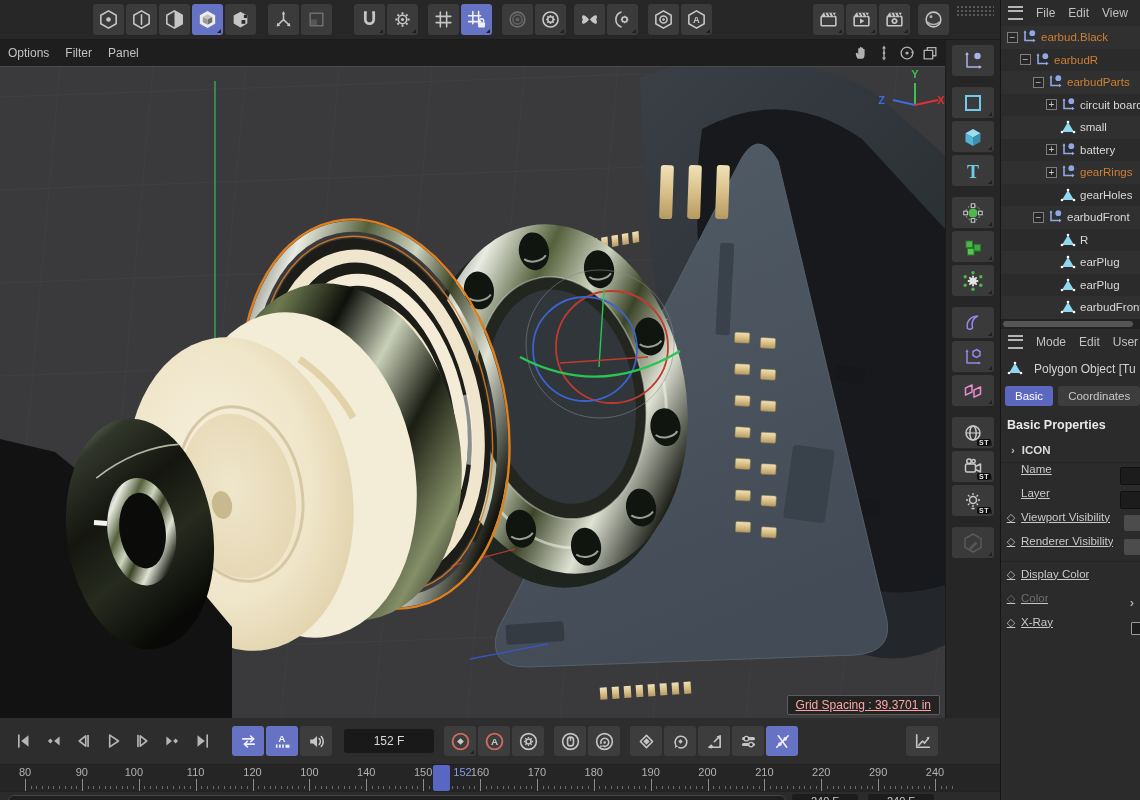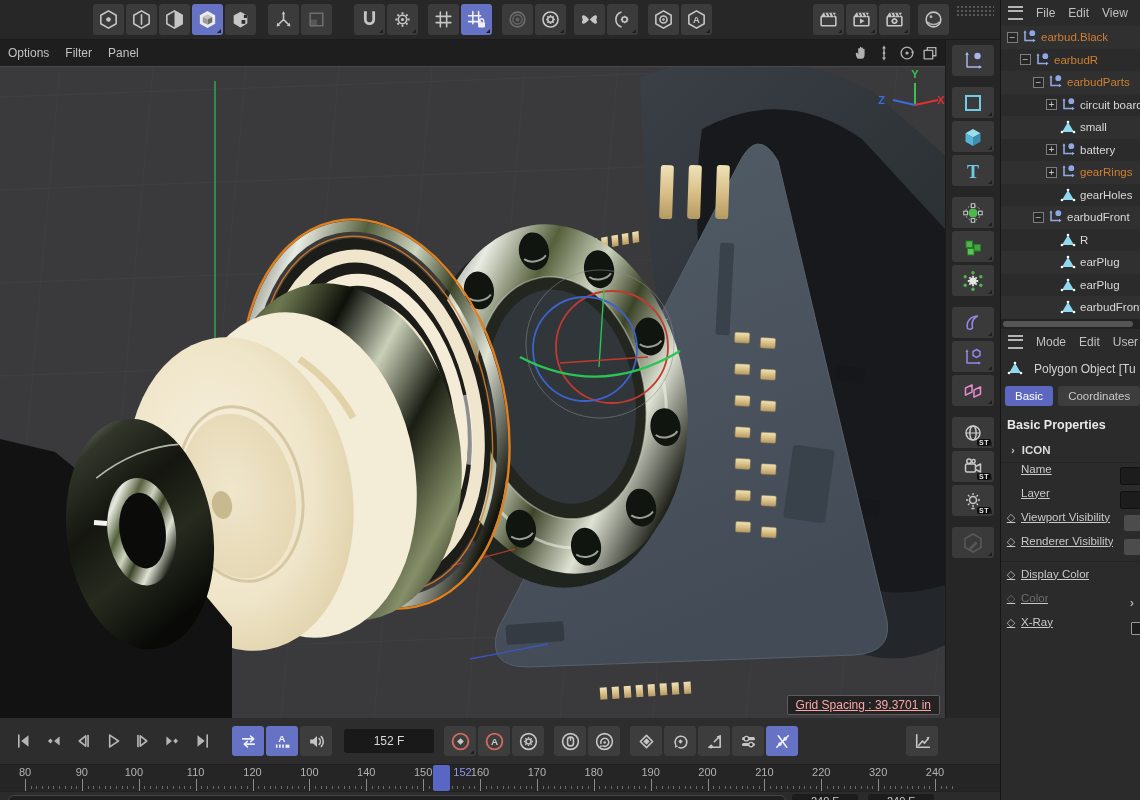--- a/index.html
+++ b/index.html
@@ -1004,21 +1004,21 @@
         <div class="rlabel" style="left: 593.75px;">180</div>
         <div class="rtick" style="left: 650.625px;"></div>
         <div class="rlabel" style="left: 650.625px;">190</div>
         <div class="rtick" style="left: 707.5px;"></div>
         <div class="rlabel" style="left: 707.5px;">200</div>
         <div class="rtick" style="left: 764.375px;"></div>
         <div class="rlabel" style="left: 764.375px;">210</div>
         <div class="rtick" style="left: 821.25px;"></div>
         <div class="rlabel" style="left: 821.25px;">220</div>
         <div class="rtick" style="left: 878.125px;"></div>
-        <div class="rlabel" style="left: 878.125px;">320</div>
+        <div class="rlabel" style="left: 878.125px;">290</div>
         <div class="rtick" style="left: 935px;"></div>
         <div class="rlabel" style="left: 935px;">240</div>
         <div class="rlabel accent" style="left: 462.5px;">152</div>
       </div>
     <div id="range-row">
       <div class="range-bar"></div>
       <div class="range-field f1">240 F</div>
       <div class="range-field f2">240 F</div>
     </div>
   </div>

